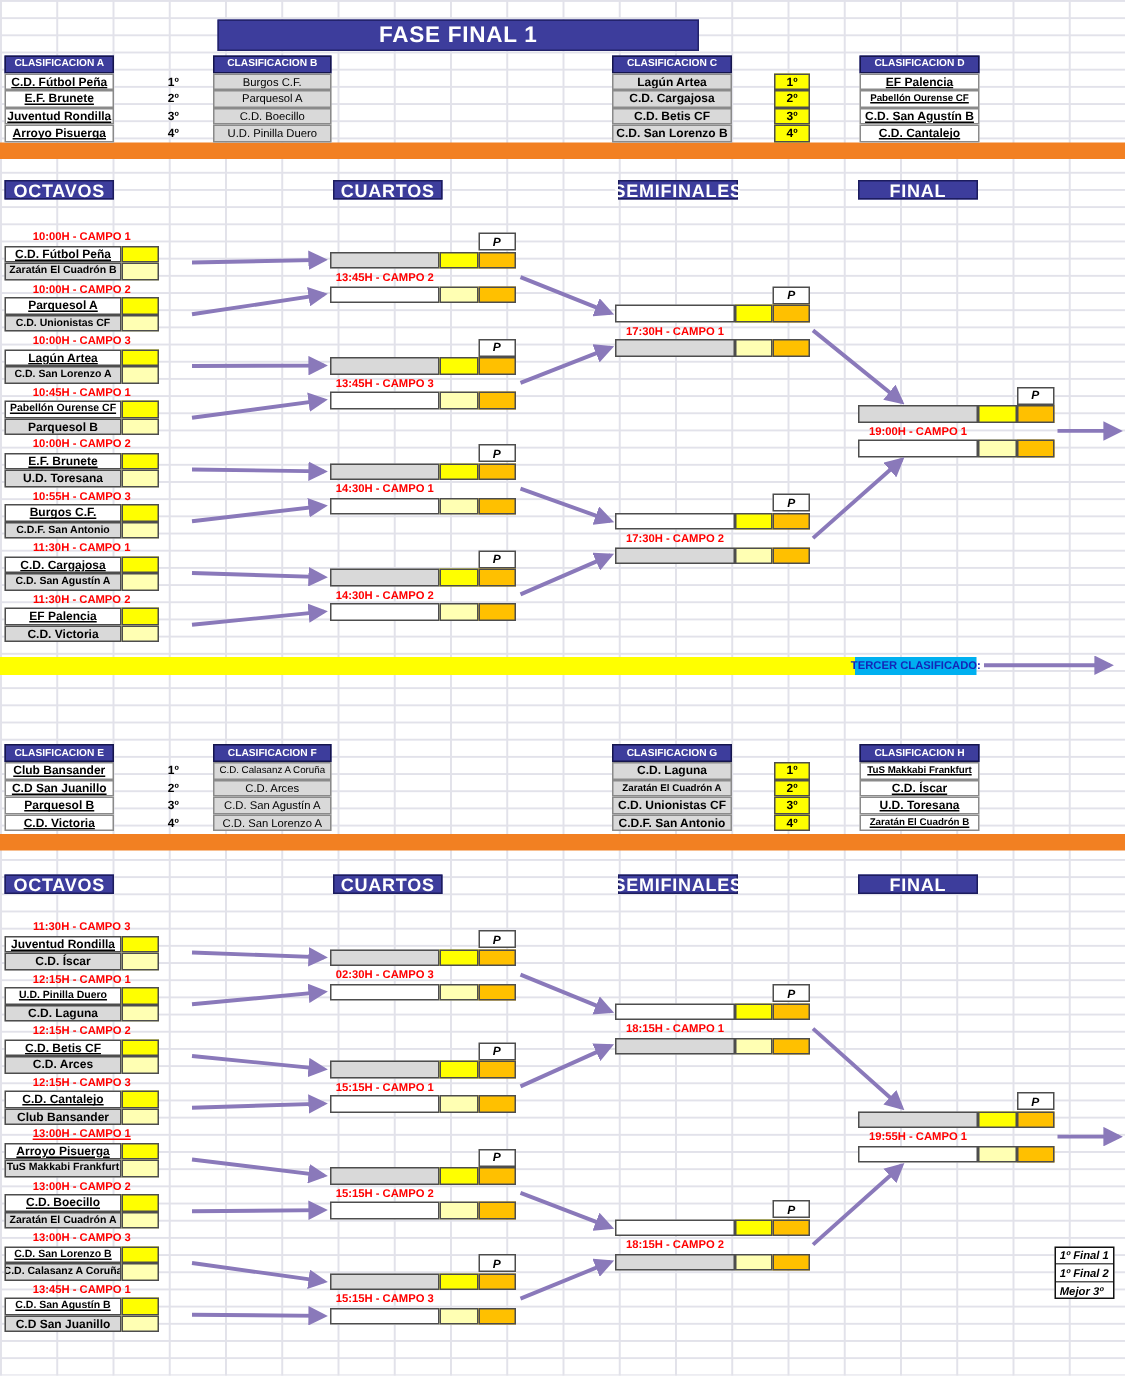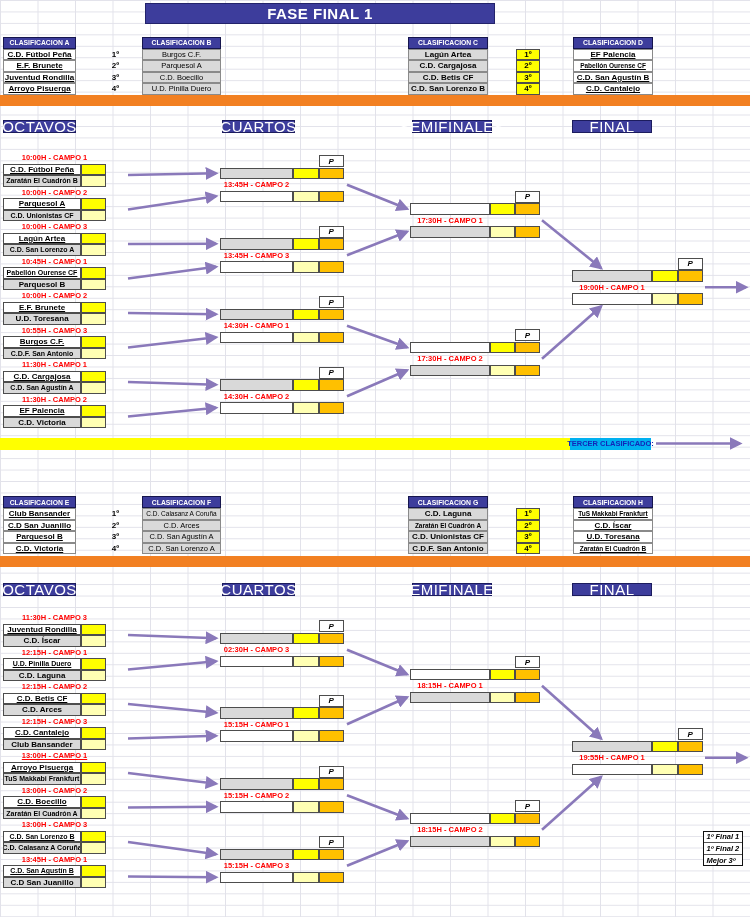--- a/index.html
+++ b/index.html
@@ -8,22 +8,22 @@
     position:relative;width:750px;height:917px;background:#ffffff;overflow:hidden;
     background-image:
       linear-gradient(to right,#e2e2ea 1px,transparent 1px),
       linear-gradient(to bottom,#e2e2ea 1px,transparent 1px);
     background-size:37.5px 100%,100% 11.46px;
   }
   .abs{position:absolute;box-sizing:border-box;}
   .banner{background:#3d3d9c;border:1px solid #23236b;color:#fff;font-weight:bold;
     font-size:15px;display:flex;align-items:center;justify-content:center;letter-spacing:.5px;}
   .orange-bar{background:#f28022;}
-  .round-header{background:#3d3d9c;border:1px solid #1c1c5e;color:#fff;font-weight:normal;
-    font-size:15px;display:flex;align-items:center;justify-content:center;letter-spacing:.5px;}
+  .round-header{background:#3d3d9c;border:1px solid #1c1c5e;color:#fff;font-weight:bold;
+    font-size:12px;display:flex;align-items:center;justify-content:center;letter-spacing:.5px;}
   .tbl-header{background:#3d3d9c;border:1px solid #15154d;color:#fff;font-weight:bold;
     font-size:6.8px;display:flex;align-items:center;justify-content:center;white-space:nowrap;}
   .cell{border:1px solid #4d4d4d;display:flex;align-items:center;justify-content:center;
     overflow:hidden;white-space:nowrap;}
   .tbl-row{font-size:8px;font-weight:bold;border:1px solid #8a8a8a;}
   .tbl-row.regular{font-weight:normal;font-size:7.5px;}
   .white{background:#ffffff;text-decoration:underline;} .gray{background:#d9d9d9;}
   .score-bright{background:#ffff00;} .score-pale{background:#ffffb3;} .score-orange{background:#ffc000;}
   .name-cell{font-weight:bold;font-size:8px;}
   .time-label{color:#ff0000;font-weight:bold;font-size:7.5px;display:flex;align-items:center;
@@ -40,21 +40,21 @@
   .legend-row{height:11.5px;border-bottom:1px solid #555;font-size:7.5px;font-weight:bold;
     font-style:italic;display:flex;align-items:center;padding-left:3px;box-sizing:border-box;}
   .legend-row:last-child{border-bottom:none;}
   #arrows{position:absolute;left:0;top:0;pointer-events:none;z-index:50;}
 </style>
 </head>
 <body>
 
 <div id="sheet">
 
-  <div class="abs banner" style="left:145px;top:3px;width:350px;height:21px;">FASE FINAL 1</div>
+  <div class="abs banner" style="left:145px;top:13px;width:321px;height:21px;">FASE FINAL 1</div>
 
   <div class="abs orange-bar" style="left:0;top:95px;width:750px;height:11px;"></div>
   <div class="abs orange-bar" style="left:0;top:555.5px;width:750px;height:11px;"></div>
 
   <div class="abs round-header" style="left:3px;top:120px;width:73px;height:13px;">OCTAVOS</div>
   <div class="abs round-header" style="left:222px;top:120px;width:73px;height:13px;">CUARTOS</div>
   <div class="abs round-header" style="left:412px;top:120px;width:80px;height:13px;">SEMIFINALES</div>
   <div class="abs round-header" style="left:572px;top:120px;width:80px;height:13px;">FINAL</div>
 
   <div class="abs round-header" style="left:3px;top:583px;width:73px;height:13px;">OCTAVOS</div>

